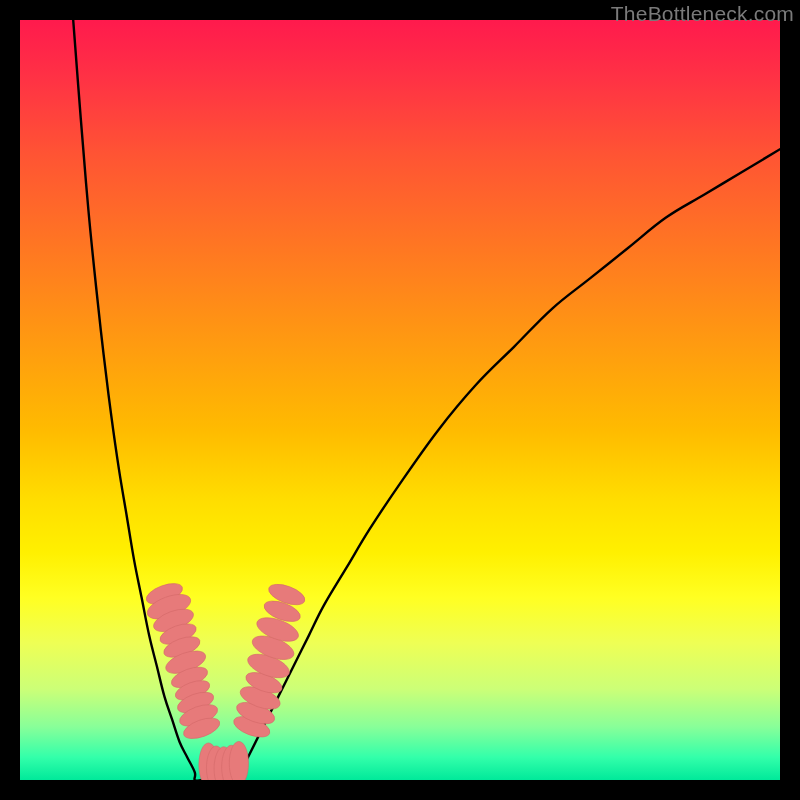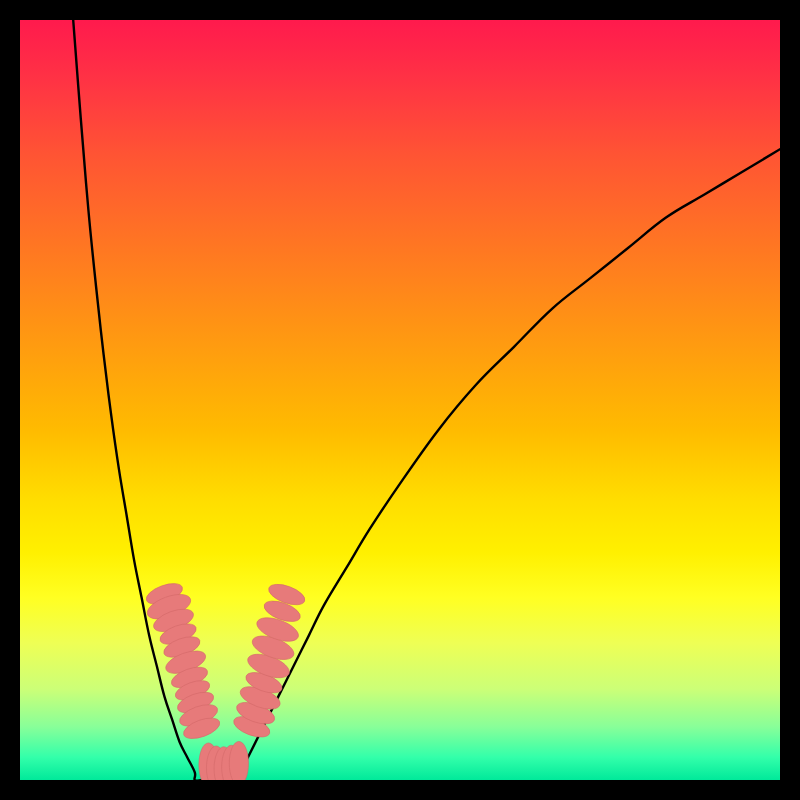--- a/index.html
+++ b/index.html
@@ -66,20 +66,21 @@
     letter-spacing: 0.2px;
     z-index: 10;
     user-select: none;
   }
 </style>
 </head>
 <body>
 
 <div class="frame">
 
+  <div class="watermark">TheBottleneck.com</div>
 
   <div class="plot">
     <div class="gradient"></div>
     <svg class="svg-layer" id="svg-layer" viewBox="0 0 760 760" preserveAspectRatio="none">
         <path d="M 53.2 0 C 54.568000000000005 17.783999999999992, 58.06400000000001 64.59999999999997, 60.800000000000004 98.79999999999995 C 63.536 132.99999999999994, 65.66399999999999 159.904, 68.39999999999999 190 C 71.136 220.096, 73.264 240.008, 76 266 C 78.736 291.992, 80.86399999999999 311.144, 83.6 334.4 C 86.336 357.65599999999995, 88.464 374.67999999999995, 91.2 395.2 C 93.936 415.72, 96.064 430.61600000000004, 98.8 448.40000000000003 C 101.536 466.184, 103.664 477.584, 106.4 494 C 109.13600000000001 510.416, 111.264 524.552, 114 539.6 C 116.736 554.648, 118.864 563.9200000000001, 121.60000000000001 577.6 C 124.33600000000001 591.28, 126.46400000000003 603.288, 129.20000000000002 615.6 C 131.936 627.912, 134.064 635.056, 136.79999999999998 646 C 139.53599999999997 656.944, 141.66400000000002 666.824, 144.4 676.4 C 147.136 685.976, 149.264 690.9920000000001, 152 699.2 C 154.736 707.408, 156.864 715.16, 159.6 722 C 162.33599999999998 728.84, 164.464 731.7280000000001, 167.2 737.2 C 169.93599999999998 742.672, 173.43200000000002 748.2959999999999, 174.8 752.4 C 176.168 756.504, 173.43200000000002 758.632, 174.8 760 C 176.168 761.368, 179.66400000000002 760, 182.4 760 C 185.136 760, 187.264 760, 190 760 C 192.736 760, 194.864 760, 197.6 760 C 200.33599999999998 760, 202.46400000000003 760, 205.20000000000002 760 C 207.936 760, 210.06400000000002 760, 212.8 760 C 215.536 760, 219.03199999999998 761.368, 220.39999999999998 760 C 221.76799999999997 758.632, 219.03199999999998 756.504, 220.39999999999998 752.4 C 221.76799999999997 748.2959999999999, 223.896 745.408, 228 737.2 C 232.104 728.9920000000001, 237.728 717.7439999999999, 243.20000000000002 706.8 C 248.67200000000003 695.856, 252.92800000000005 687.3439999999999, 258.40000000000003 676.4 C 263.872 665.456, 268.128 656.944, 273.59999999999997 646 C 279.07199999999995 635.056, 283.32800000000003 626.544, 288.8 615.6 C 294.272 604.6560000000001, 297.16 597.5120000000001, 304 585.2 C 310.84 572.888, 318.592 560.8800000000001, 326.8 547.2 C 335.00800000000004 533.52, 340.024 524.248, 349.6 509.2 C 359.17600000000004 494.152, 367.688 481.38399999999996, 380 463.59999999999997 C 392.312 445.816, 404.32000000000005 428.18399999999997, 418.00000000000006 410.4 C 431.68000000000006 392.616, 442.32 379.848, 456 364.8 C 469.68 349.752, 480.32 340.48, 494 326.8 C 507.68 313.12, 518.32 301.112, 532 288.8 C 545.68 276.488, 556.32 269.344, 570 258.4 C 583.68 247.456, 594.32 238.944, 608 228 C 621.68 217.056, 632.32 207.17600000000004, 646 197.60000000000002 C 659.68 188.024, 670.32 183.00799999999995, 684 174.79999999999995 C 697.68 166.59199999999996, 708.32 160.20799999999997, 722 152 C 735.68 143.79200000000003, 753.16 133.30400000000003, 760 129.20000000000005" fill="none" stroke="#000000" stroke-width="2.4" stroke-linecap="round"></path>
         <ellipse cx="144.4" cy="573.8" rx="8.36" ry="19" fill="#e77a7a" stroke="#d46a6a" stroke-width="0.6" transform="rotate(70 144.4 573.8)"></ellipse>
         <ellipse cx="148.96" cy="586.72" rx="10.032" ry="22.799999999999997" fill="#e77a7a" stroke="#d46a6a" stroke-width="0.6" transform="rotate(70 148.96 586.72)"></ellipse>
         <ellipse cx="153.51999999999998" cy="600.4" rx="9.196" ry="20.9" fill="#e77a7a" stroke="#d46a6a" stroke-width="0.6" transform="rotate(70 153.51999999999998 600.4)"></ellipse>
         <ellipse cx="158.08" cy="614.0799999999999" rx="8.36" ry="19" fill="#e77a7a" stroke="#d46a6a" stroke-width="0.6" transform="rotate(70 158.08 614.0799999999999)"></ellipse>
         <ellipse cx="161.88" cy="627" rx="8.36" ry="19" fill="#e77a7a" stroke="#d46a6a" stroke-width="0.6" transform="rotate(70 161.88 627)"></ellipse>

